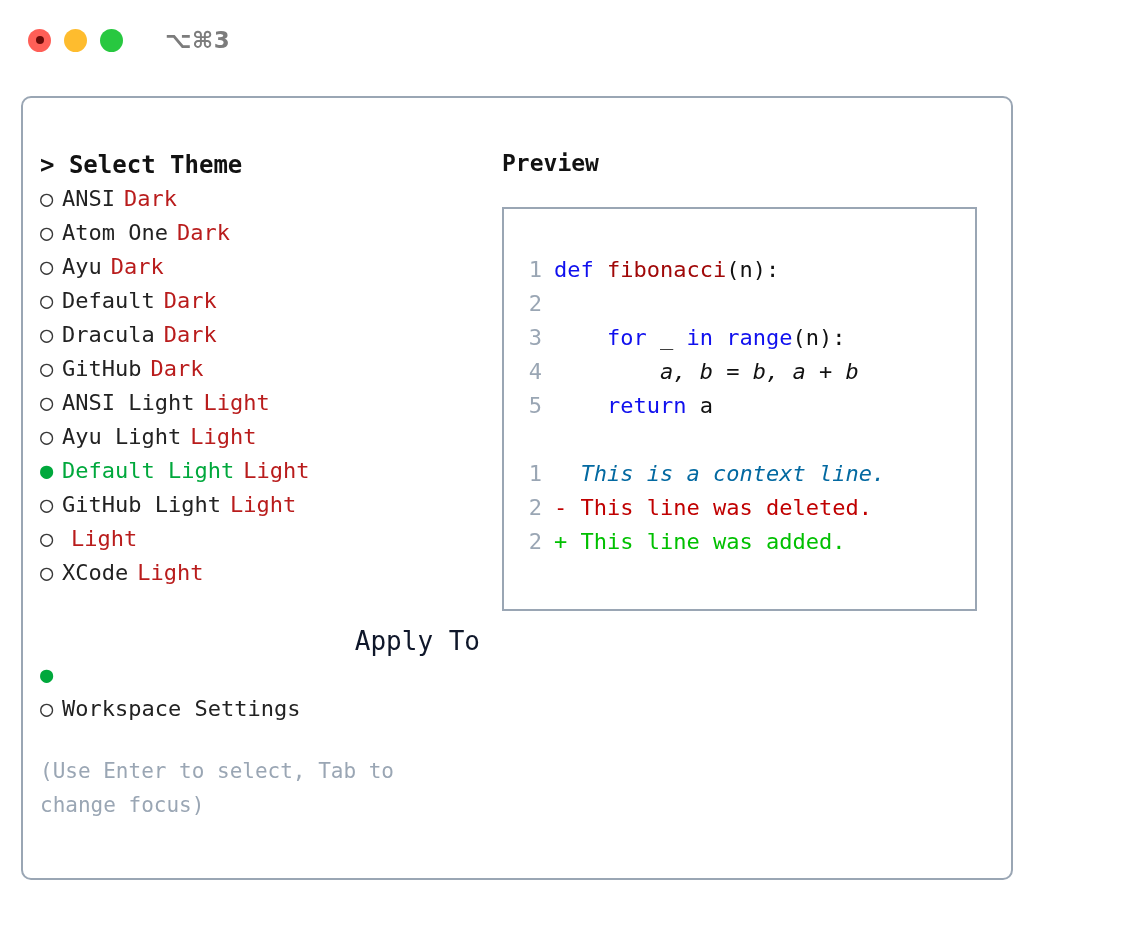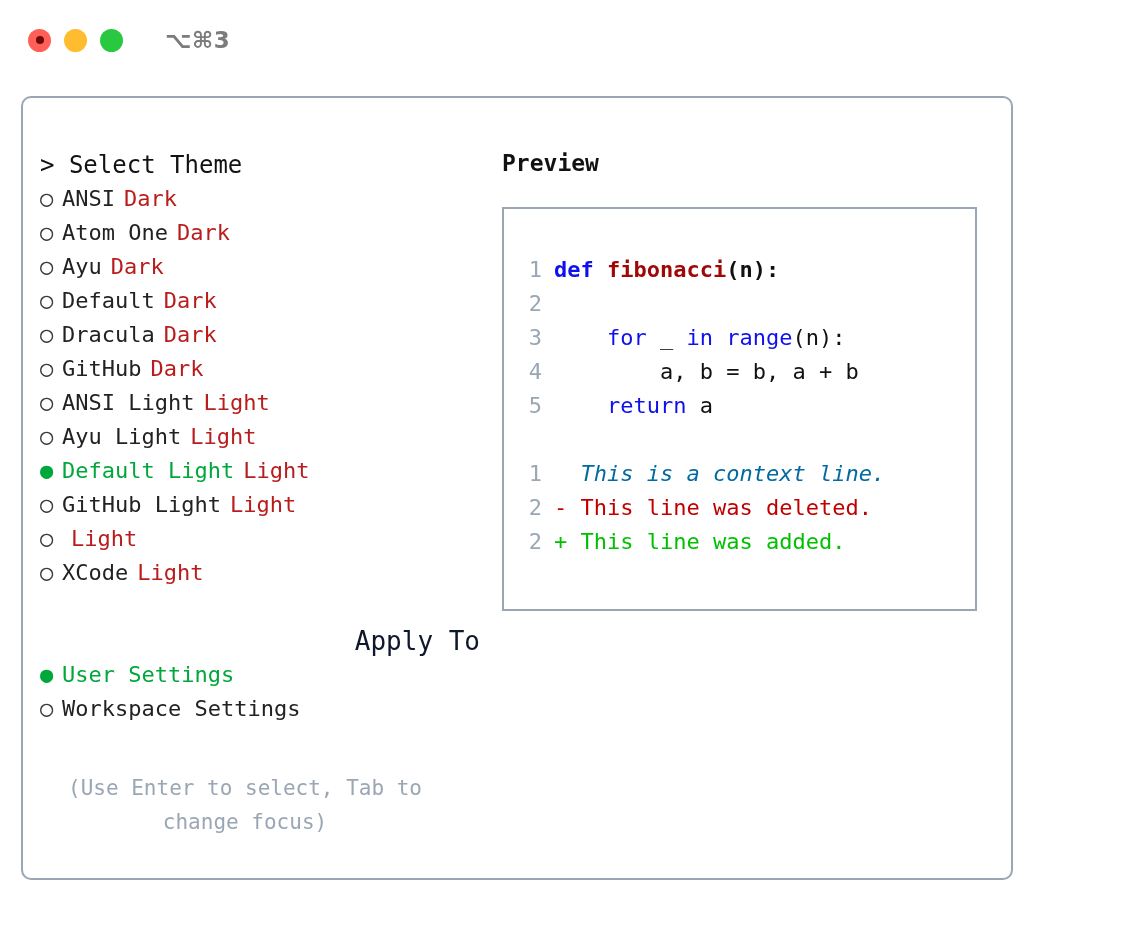--- a/index.html
+++ b/index.html
@@ -81,21 +81,21 @@
 
   
   .left-col {
     position: absolute;
     left: 17px;
     top: 50px;
     width: 440px;
   }
   .list-title {
     font-size: 24px;
-    font-weight: normal;
+    font-weight: bold;
     color: #121212;
     line-height: 34px;
     white-space: pre;
   }
   .theme-row {
     display: flex;
     align-items: baseline;
     line-height: 34px;
     font-size: 22px;
     white-space: pre;
@@ -131,26 +131,25 @@
     align-items: baseline;
     line-height: 34px;
     font-size: 22px;
     white-space: pre;
   }
   .apply-row .opt-label { color: #222222; }
   .apply-row.selected .bullet { color: #00a83c; }
   .apply-row.selected .opt-label { color: #00a83c; }
 
   .hint {
-    margin-top: 45px;
+    margin-top: 28px;
     font-size: 21px;
     line-height: 34px;
     color: #9aa6b4;
     width: 410px;
-    text-align: center;
   }
 
   
   .right-col {
     position: absolute;
     left: 479px;
     top: 50px;
     width: 490px;
   }
   .preview-title {
@@ -222,35 +221,35 @@
           <div class="theme-row"><span class="bullet">○</span><span class="theme-name">GitHub Light</span><span class="theme-tag">Light</span></div>
           <div class="theme-row"><span class="bullet">○</span><span class="theme-tag">Light</span></div>
           <div class="theme-row"><span class="bullet">○</span><span class="theme-name">XCode</span><span class="theme-tag">Light</span></div>
         </div>
 
       <div class="section-gap"></div>
 
       <div class="apply-title">Apply To</div>
 
       <div id="apply-list">
-          <div class="apply-row selected"><span class="bullet">●</span><span class="opt-label">User Settings</span></div>
+          <div class="apply-row selected"><span class="bullet">●</span></div>
           <div class="apply-row"><span class="bullet">○</span><span class="opt-label">Workspace Settings</span></div>
         </div>
 
       <div class="hint">(Use Enter to select, Tab to change focus)</div>
     </div>
 
     <div class="right-col">
       <div class="preview-title">Preview</div>
       <div class="preview-box">
         <div id="code-block">
-            <div class="code-line"><span class="ln">1</span><span style="white-space: pre; font-weight: bold;"><span class="kw">def </span><span class="fn">fibonacci</span><span class="code-text">(n):</span></span></div>
+            <div class="code-line"><span class="ln">1</span><span style="white-space: pre;"><span class="kw">def </span><span class="fn">fibonacci</span><span class="code-text">(n):</span></span></div>
             <div class="code-line"><span class="ln">2</span></div>
             <div class="code-line"><span class="ln">3</span><span style="white-space: pre;"><span class="code-text">    </span><span class="kw">for</span><span class="code-text"> _ </span><span class="kw">in</span><span class="code-text"> </span><span class="kw">range</span><span class="code-text">(n):</span></span></div>
-            <div class="code-line"><span class="ln">4</span><span style="white-space: pre;"><span class="code-text">        </span><span class="code-text">a, b = b, a + b</span></span></div>
+            <div class="code-line"><span class="ln">4</span><span style="white-space: pre; font-style: italic;"><span class="code-text">        </span><span class="code-text">a, b = b, a + b</span></span></div>
             <div class="code-line"><span class="ln">5</span><span style="white-space: pre;"><span class="code-text">    </span><span class="kw">return</span><span class="code-text"> a</span></span></div>
           </div>
         <div class="blank-line"></div>
         <div id="diff-block">
             <div class="code-line"><span class="ln">1</span><span class="diff-ctx" style="white-space: pre;">  </span><span class="diff-ctx">This is a context line.</span></div>
             <div class="code-line"><span class="ln">2</span><span class="diff-del" style="white-space: pre;">- </span><span class="diff-del">This line was deleted.</span></div>
             <div class="code-line"><span class="ln">2</span><span class="diff-add" style="white-space: pre;">+ </span><span class="diff-add">This line was added.</span></div>
           </div>
       </div>
     </div>

